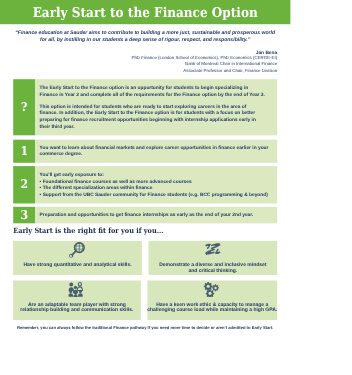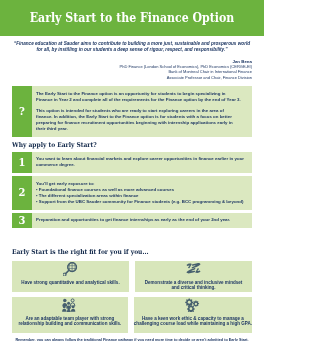--- a/index.html
+++ b/index.html
@@ -1,19 +1,19 @@
 <!DOCTYPE html>
 <html><head>
 <meta charset="utf-8">
 <style>
   html,body{margin:0;padding:0;}
   body{width:264px;height:341px;background:#ffffff;font-family:"Liberation Sans",sans-serif;overflow:hidden;}
   .page{position:relative;width:264px;height:341px;background:#ffffff;}
 
-  .header{background:#6cb33e;height:36px;display:flex;align-items:center;justify-content:center;}
+  .header{background:#6cb33e;height:22px;display:flex;align-items:center;justify-content:center;}
   .header .title{color:#ffffff;font-family:"DejaVu Serif Condensed","DejaVu Serif",serif;font-weight:bold;font-size:12.2px;white-space:nowrap;}
 
   .quote{margin:5px auto 0;width:238px;text-align:center;font-style:italic;font-weight:bold;color:#1f3864;font-size:4.65px;line-height:6px;}
 
   .attrib{text-align:right;margin:5.5px 12px 0;color:#1f3864;font-size:4px;line-height:5.4px;}
   .attrib .name{font-weight:bold;font-size:4.4px;}
 
   .sec{margin:0 12px;}
   .sec h2{margin:0;color:#13294b;font-family:"DejaVu Serif Condensed","DejaVu Serif",serif;font-size:6.6px;font-weight:bold;white-space:nowrap;}
 
@@ -60,21 +60,20 @@
     <div class="card">
       <div class="badge">?</div>
       <div class="cbody narrow">
         <p>The Early Start to the Finance option is an opportunity for students to begin specializing in Finance in Year 2 and complete all of the requirements for the Finance option by the end of Year 3.</p>
         <p>This option is intended for students who are ready to start exploring careers in the area of finance. In addition, the Early Start to the Finance option is for students with a focus on better preparing for finance recruitment opportunities beginning with internship applications early in their third year.</p>
       </div>
     </div>
   </div>
 
   <div class="sec" style="margin-top:4px;">
-    <h2>Why apply to Early Start?</h2>
 
     <div class="card">
       <div class="badge">1</div>
       <div class="cbody">
         <p>You want to learn about financial markets and explore career opportunities in finance earlier in your commerce degree.</p>
       </div>
     </div>
 
     <div class="card">
       <div class="badge">2</div>
@@ -89,21 +88,21 @@
     </div>
 
     <div class="card">
       <div class="badge">3</div>
       <div class="cbody">
         <p>Preparation and opportunities to get finance internships as early as the end of your 2nd year.</p>
       </div>
     </div>
   </div>
 
-  <div class="sec" style="margin-top:20px;">
+  <div class="sec" style="margin-top:3px;">
     <h2>Early Start is the right fit for you if you...</h2>
 
     <div class="grid r1">
       <div class="fit">
         <div class="ic">
           <svg width="15" height="14" viewBox="0 0 15 14">
             <g stroke="#47606e" fill="none">
               <circle cx="9.1" cy="5.1" r="4.4" stroke-width="1.3"></circle>
               <circle cx="9.1" cy="5.1" r="4.4" stroke-width=".55"></circle>
               <path d="M9.1 .7 L9.1 9.5" stroke-width=".65"></path>

